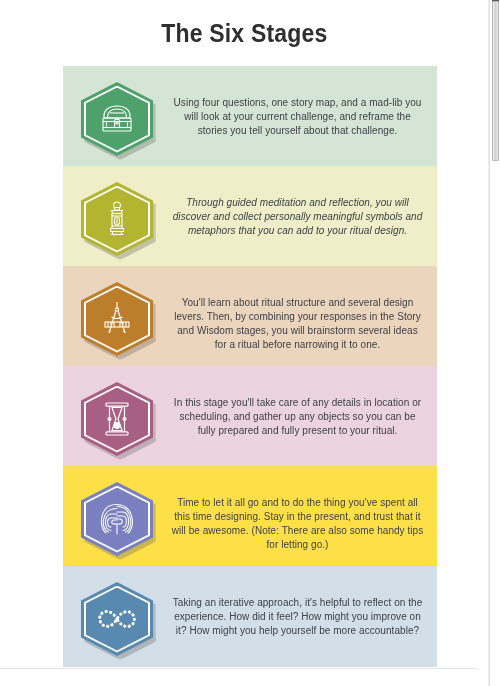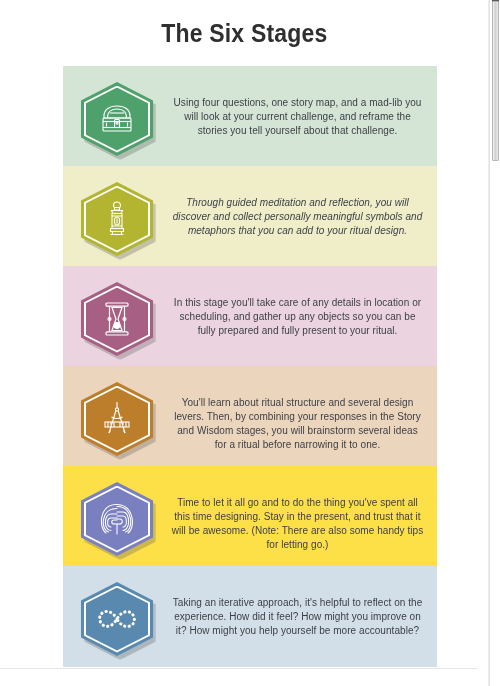--- a/index.html
+++ b/index.html
@@ -235,44 +235,20 @@
             <path d="M8.5 30.5 L8.5 33 M17.5 30.5 L17.5 33"></path>
             <path d="M6.5 33.5 L19.5 33.5"></path>
           </svg>
         </div>
       </div>
       <div class="stage-text">
         <p>Through guided meditation and reflection, you will discover and collect personally meaningful symbols and metaphors that you can add to your ritual design.</p>
       </div>
     </div>
 
-    <div class="stage" style="background: rgb(235, 212, 223);">
-      <div class="hex-slot">
-        <div class="hex-shadow"></div>
-        <div class="hex-outer" style="background: rgb(167, 95, 132);">
-          <div class="hex-inner"></div>
-          <div class="hex-face" style="background: rgb(167, 95, 132);"></div>
-        </div>
-        <div class="hex-icon">
-          <svg width="30" height="36" viewBox="0 0 30 36" fill="none" stroke="#ffffff" stroke-width="1.2">
-            <rect x="4" y="2" width="22" height="3.2" rx="1"></rect>
-            <rect x="4" y="30.8" width="22" height="3.2" rx="1"></rect>
-            <path d="M7.5 5.2 L7.5 30.8 M22.5 5.2 L22.5 30.8"></path>
-            <path d="M10 6.5 L20 6.5 L16 18 L20 29.5 L10 29.5 L14 18 Z"></path>
-            <circle cx="15" cy="24.5" r="3.4" fill="#ffffff" stroke="none"></circle>
-            <circle cx="7.5" cy="18" r="1.5"></circle>
-            <circle cx="22.5" cy="18" r="1.5"></circle>
-          </svg>
-        </div>
-      </div>
-      <div class="stage-text">
-        <p>In this stage you'll take care of any details in location or scheduling, and gather up any objects so you can be fully prepared and fully present to your ritual.</p>
-      </div>
-    </div>
-
     <div class="stage" style="background: rgb(236, 213, 189);">
       <div class="hex-slot">
         <div class="hex-shadow"></div>
         <div class="hex-outer" style="background: rgb(189, 126, 43);">
           <div class="hex-inner"></div>
           <div class="hex-face" style="background: rgb(189, 126, 43);"></div>
         </div>
         <div class="hex-icon">
           <svg width="34" height="38" viewBox="0 0 34 38" fill="none" stroke="#ffffff" stroke-width="1.1">
             <path d="M17 2 L17 8"></path>
@@ -281,20 +257,44 @@
             <path d="M18.2 11 L25 33"></path>
             <path d="M9 33 L10.5 30.5 M25 33 L23.5 30.5"></path>
             <path d="M11.5 17 C14 19 20 19 22.5 17"></path>
             <rect x="5" y="22" width="24" height="5"></rect>
             <path d="M8 22 L8 27 M11 22 L11 25 M14 22 L14 27 M20 22 L20 27 M23 22 L23 25 M26 22 L26 27"></path>
           </svg>
         </div>
       </div>
       <div class="stage-text">
         <p>You'll learn about ritual structure and several design levers. Then, by combining your responses in the Story and Wisdom stages, you will brainstorm several ideas for a ritual before narrowing it to one.</p>
+      </div>
+    </div>
+
+    <div class="stage" style="background: rgb(235, 212, 223);">
+      <div class="hex-slot">
+        <div class="hex-shadow"></div>
+        <div class="hex-outer" style="background: rgb(167, 95, 132);">
+          <div class="hex-inner"></div>
+          <div class="hex-face" style="background: rgb(167, 95, 132);"></div>
+        </div>
+        <div class="hex-icon">
+          <svg width="30" height="36" viewBox="0 0 30 36" fill="none" stroke="#ffffff" stroke-width="1.2">
+            <rect x="4" y="2" width="22" height="3.2" rx="1"></rect>
+            <rect x="4" y="30.8" width="22" height="3.2" rx="1"></rect>
+            <path d="M7.5 5.2 L7.5 30.8 M22.5 5.2 L22.5 30.8"></path>
+            <path d="M10 6.5 L20 6.5 L16 18 L20 29.5 L10 29.5 L14 18 Z"></path>
+            <circle cx="15" cy="24.5" r="3.4" fill="#ffffff" stroke="none"></circle>
+            <circle cx="7.5" cy="18" r="1.5"></circle>
+            <circle cx="22.5" cy="18" r="1.5"></circle>
+          </svg>
+        </div>
+      </div>
+      <div class="stage-text">
+        <p>In this stage you'll take care of any details in location or scheduling, and gather up any objects so you can be fully prepared and fully present to your ritual.</p>
       </div>
     </div>
 
     <div class="stage" style="background: #fde047;">
       <div class="hex-slot">
         <div class="hex-shadow"></div>
         <div class="hex-outer" style="background: rgb(122, 127, 192);">
           <div class="hex-inner"></div>
           <div class="hex-face" style="background: rgb(122, 127, 192);"></div>
         </div>

